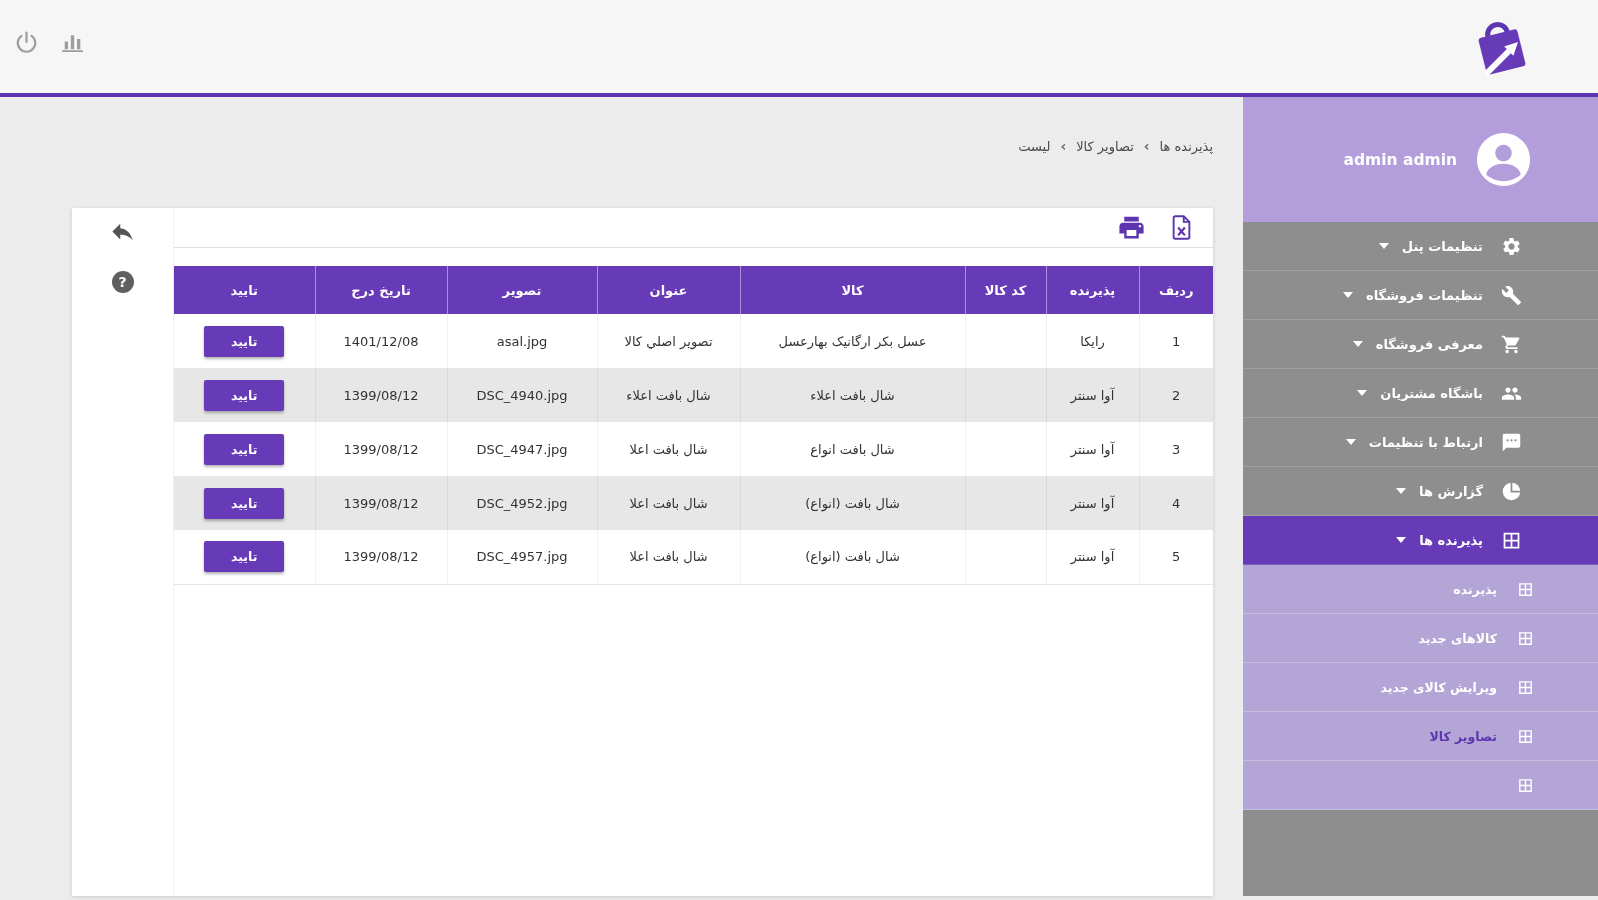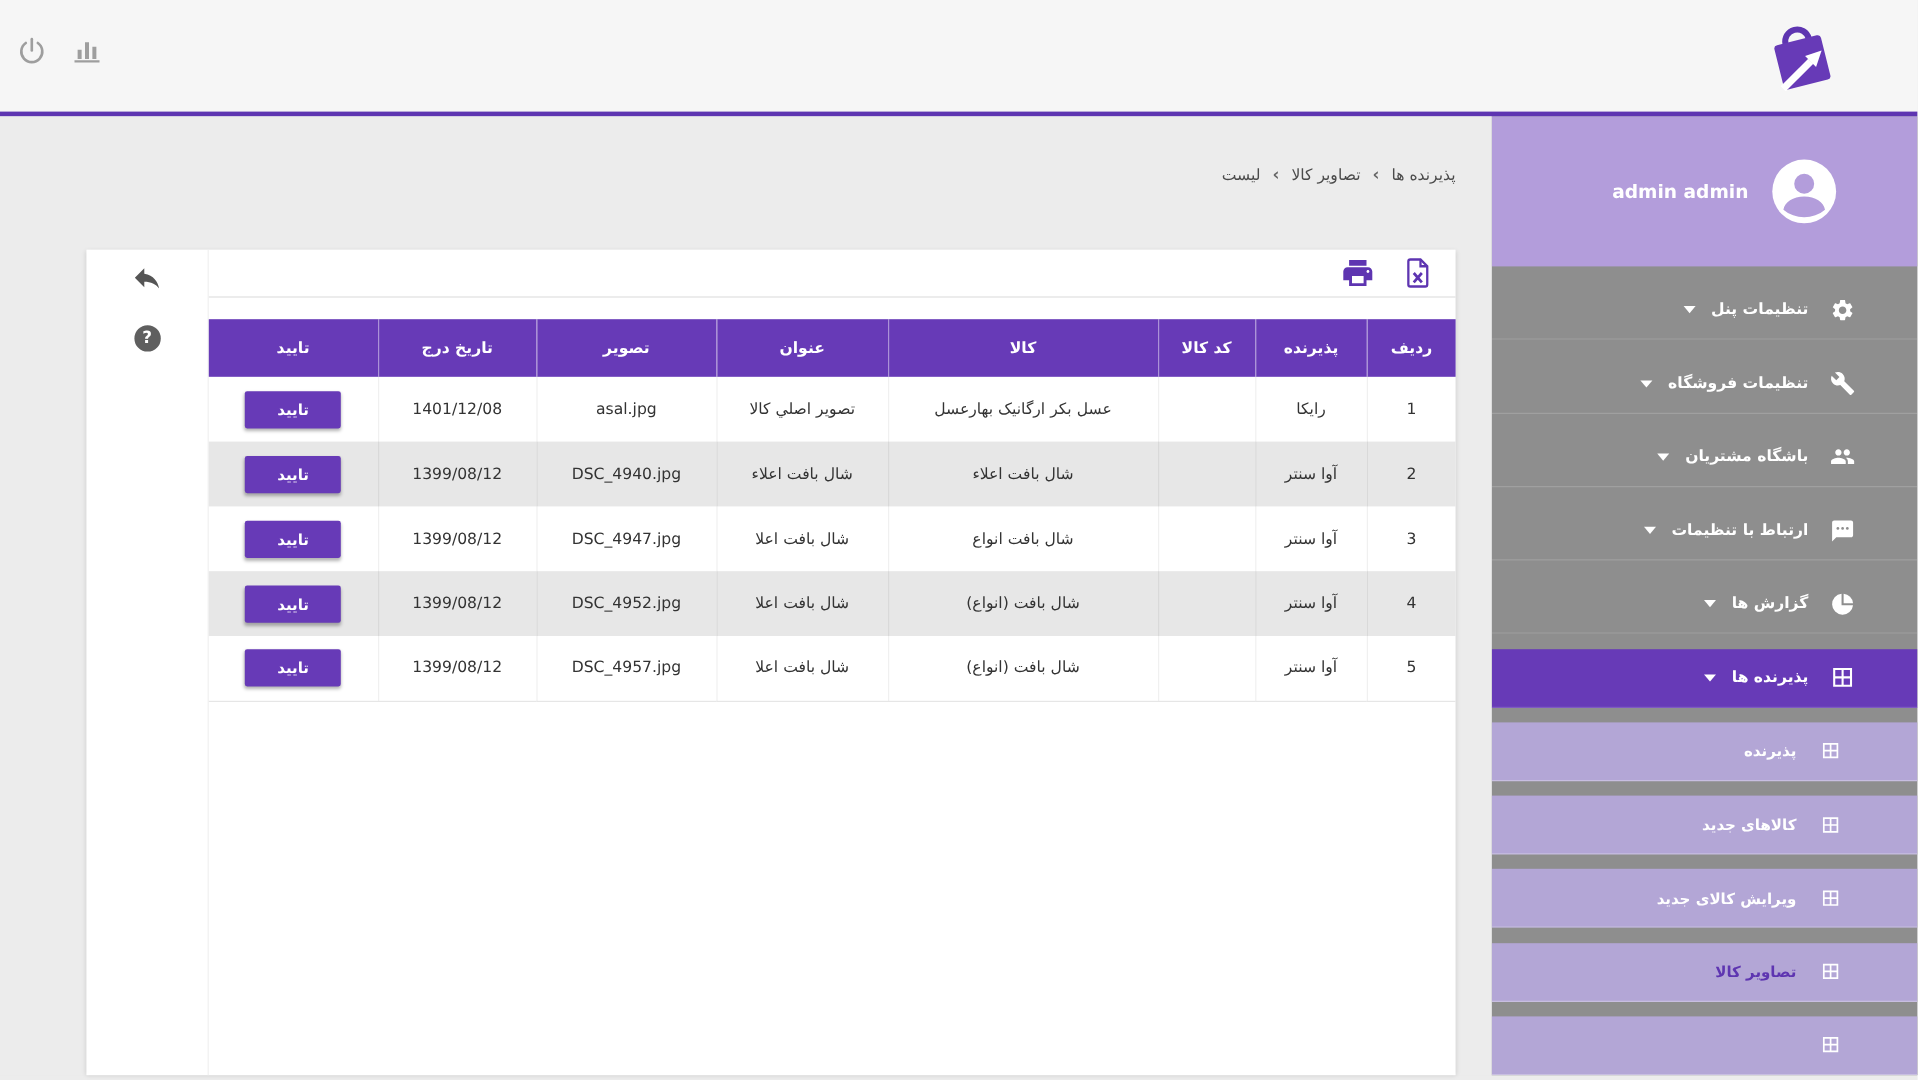--- a/index.html
+++ b/index.html
@@ -10,24 +10,24 @@
   .topbar { position:relative; height:97px; background:#f6f6f6; border-bottom:4px solid #5e35b1; }
   .topbar-icons { position:absolute; left:14px; top:30px; display:flex; gap:20px; align-items:center; }
   .icon-btn { background:none; border:none; cursor:pointer; padding:0; line-height:0; }
   .logo { position:absolute; right:64px; top:6px; line-height:0; }
 
   
   .body-row { display:flex; height:799px; }
   .content { flex:1; position:relative; background:#ececec; }
 
   
-  .sidebar { width:355px; background:#8e8e8e; direction:rtl; display:flex; flex-direction:column; overflow:hidden;justify-content:space-between; }
+  .sidebar { width:355px; background:#8e8e8e; direction:rtl; display:flex; flex-direction:column; overflow:hidden; }
   .user-panel { height:125px; background:#b39ddb; display:flex; align-items:center; padding-right:66px; gap:18px; flex:0 0 auto; cursor:pointer; }
   .user-name { color:#fff; font-weight:bold; font-size:15.5px; }
-  .menu-item { height:49px; flex:0 0 auto; display:flex; align-items:center; padding-right:52px;
+  .menu-item { height:49px; flex:0 0 auto; display:flex; align-items:center; padding-right:76px;
                color:#fff; font-size:13px; font-weight:bold; cursor:pointer;
                border-bottom:1px solid rgba(255,255,255,0.16); }
   .menu-item .mi-icon { width:21px; height:21px; margin-left:18px; line-height:0; flex:0 0 auto; }
   .mi-icon svg { width:100%; height:100%; fill:#fff; }
   .caret { width:0; height:0; border-left:5px solid transparent; border-right:5px solid transparent;
            border-top:6px solid #fff; margin-right:13px; }
   .menu-item.active { background:#673ab7; }
   .submenu-item { height:49px; flex:0 0 auto; display:flex; align-items:center; padding-right:64px;
                   background:#b3a6d6; color:#fff; font-size:12.5px; font-weight:bold; cursor:pointer;
                   border-bottom:1px solid rgba(255,255,255,0.28); }
@@ -254,20 +254,29 @@
       <span class="mi-icon">
         <svg viewBox="0 0 24 24">
             <path d="M22.7 19l-9.1-9.1c.9-2.3.4-5-1.5-6.9-2-2-5-2.4-7.4-1.3L9 6 6 9 1.6 4.7C.4 7.1.9 10.1 2.9 12.1c1.9 1.9 4.6 2.4 6.9 1.5l9.1 9.1c.4.4 1 .4 1.4 0l2.3-2.3c.5-.4.5-1.1.1-1.4z"></path>
           </svg>
       </span>
       <span>تنظیمات فروشگاه</span>
       <span class="caret"></span>
     </div>
 
 
+    <div class="menu-item">
+      <span class="mi-icon">
+        <svg viewBox="0 0 24 24">
+            <path d="M7 18c-1.1 0-1.99.9-1.99 2S5.9 22 7 22s2-.9 2-2-.9-2-2-2zM1 2v2h2l3.6 7.59-1.35 2.45c-.16.28-.25.61-.25.96 0 1.1.9 2 2 2h12v-2H7.42c-.14 0-.25-.11-.25-.25l.03-.12.9-1.63h7.45c.75 0 1.41-.41 1.75-1.03l3.58-6.49c.08-.14.12-.31.12-.48 0-.55-.45-1-1-1H5.21l-.94-2H1zm16 16c-1.1 0-1.99.9-1.99 2s.89 2 1.99 2 2-.9 2-2-.9-2-2-2z"></path>
+          </svg>
+      </span>
+      <span>معرفی فروشگاه</span>
+      <span class="caret"></span>
+    </div>
 
 
     <div class="menu-item">
       <span class="mi-icon">
         <svg viewBox="0 0 24 24">
             <path d="M16 11c1.66 0 2.99-1.34 2.99-3S17.66 5 16 5c-1.66 0-3 1.34-3 3s1.34 3 3 3zm-8 0c1.66 0 2.99-1.34 2.99-3S9.66 5 8 5C6.34 5 5 6.34 5 8s1.34 3 3 3zm0 2c-2.33 0-7 1.17-7 3.5V19h14v-2.5c0-2.33-4.67-3.5-7-3.5zm8 0c-.29 0-.62.02-.97.05 1.16.84 1.97 1.97 1.97 3.45V19h6v-2.5c0-2.33-4.67-3.5-7-3.5z"></path>
           </svg>
       </span>
       <span>باشگاه مشتریان</span>
       <span class="caret"></span>

